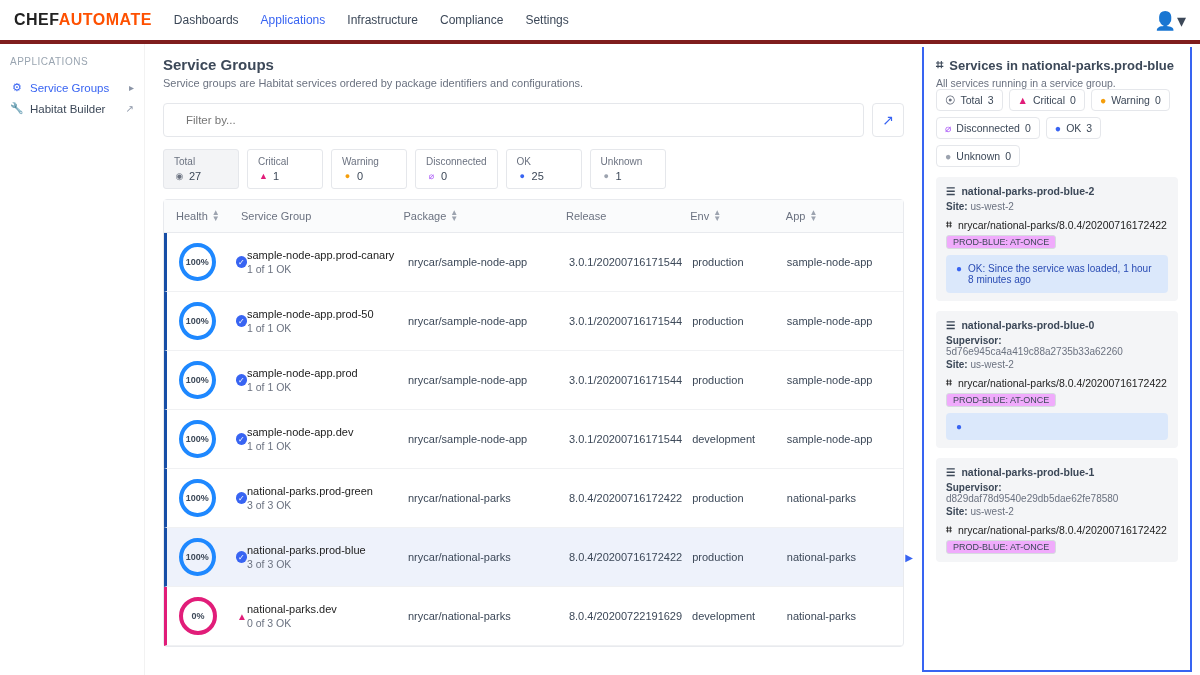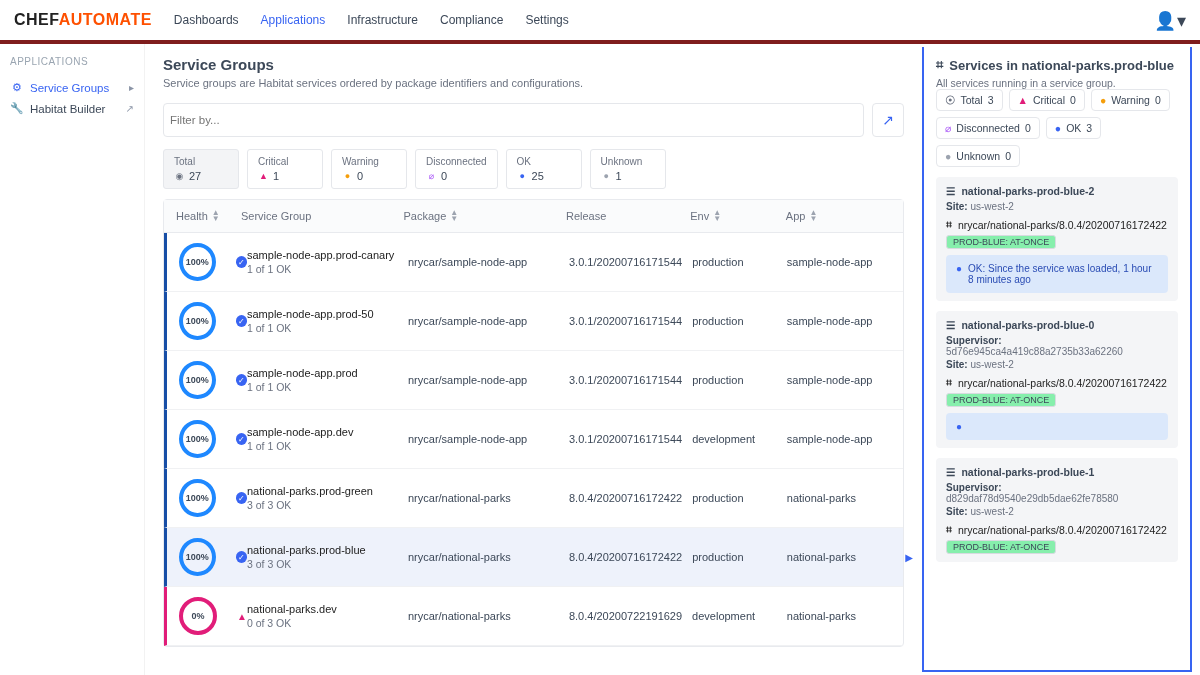--- a/index.html
+++ b/index.html
@@ -16,21 +16,21 @@
 .sidebar{width:145px;padding:12px 10px;border-right:1px solid #f2f2f2}
 .side-hdr{font-size:10px;color:#9aa5b1;letter-spacing:.5px;margin-bottom:10px}
 .side-item{display:flex;align-items:center;gap:6px;font-size:11.5px;padding:4px 0;color:#3c4858}
 .side-item.active{color:#3864f2}
 .side-glyph{width:14px;text-align:center;font-size:11px}
 .side-tail{margin-left:auto;font-size:10px;color:#8a94a6}
 .main{flex:1;padding:12px 18px;overflow:hidden;position:relative}
 .pg-title{font-size:15px;font-weight:600;margin-bottom:4px}
 .pg-sub{font-size:11px;color:#6b7280;margin-bottom:14px}
 .search-row{display:flex;gap:8px;margin-bottom:12px}
-.search{flex:1;border:1px solid #e5e7eb;border-radius:4px;padding:8px 6px;font-size:11.5px;color:#9ca3af}
+.search{flex:1;border:1px solid #e5e7eb;border-radius:4px;padding:8px 22px;font-size:11.5px;color:#9ca3af}
 .share{width:32px;height:34px;border:1px solid #e5e7eb;border-radius:4px;display:flex;align-items:center;justify-content:center;color:#3864f2;font-size:14px}
 .stat-row{display:flex;gap:8px;margin-bottom:10px}
 .stat{border:1px solid #e5e7eb;border-radius:3px;padding:6px 10px;min-width:76px}
 .stat.active{background:#f3f4f6}
 .stat-lbl{font-size:10px;color:#6b7280;margin-bottom:3px}
 .stat-val{font-size:11px;display:flex;align-items:center;gap:4px}
 .ic{display:inline-flex;width:11px;height:11px;align-items:center;justify-content:center;font-size:9px}
 .table-wrap{border:1px solid #e8eaee;border-radius:4px}
 .thead{display:flex;padding:10px 12px;font-size:11px;color:#6b7280;background:#fafbfc;border-bottom:1px solid #e8eaee}
 .col-h{display:flex;align-items:center;gap:4px}
@@ -55,21 +55,21 @@
 .right-panel{width:270px;border:2px solid #3864f2;border-top:none;margin:3px 8px 3px 0;padding:10px 12px;overflow-y:auto}
 .rp-title{font-size:13px;font-weight:600;display:flex;align-items:center;gap:6px;margin-bottom:4px}
 .rp-sub{font-size:10.5px;color:#6b7280;}
 .chips{display:flex;flex-wrap:wrap;gap:6px;margin-bottom:10px}
 .chip{border:1px solid #e5e7eb;border-radius:4px;padding:4px 8px;font-size:10.5px;display:flex;align-items:center;gap:5px}
 .svc{background:#f4f5f7;border-radius:4px;padding:8px 10px;font-size:10.5px;margin-bottom:10px}
 .svc-name{font-weight:600;display:flex;align-items:center;gap:6px;margin-bottom:4px}
 .svc-meta{color:#6b7280;font-size:10px;margin-bottom:2px}
 .svc-meta b{color:#3c4858;font-weight:600}
 .svc-pkg{display:flex;align-items:center;gap:6px;margin-top:6px;color:#222}
-.svc-tag{background:#86efac;border:1px solid #d7dbe0;border-radius:3px;padding:1px 6px;font-size:9px;margin-top:4px;display:inline-block}
+.svc-tag{background:#f0abfc;border:1px solid #d7dbe0;border-radius:3px;padding:1px 6px;font-size:9px;margin-top:4px;display:inline-block}
 .svc-ok{background:#dbe8fb;border-radius:4px;padding:8px 10px;font-size:10px;color:#2a4cb4;margin-top:6px;display:flex;gap:6px}
 .hash{font-weight:700}
 </style>
 </head>
 <body>
 
 <div class="topbar">
   <div class="logo"><span class="c1">CHEF</span><span class="c2">AUTOMATE</span></div>
   <div class="nav" id="nav">
       <a href="#">Dashboards</a>

